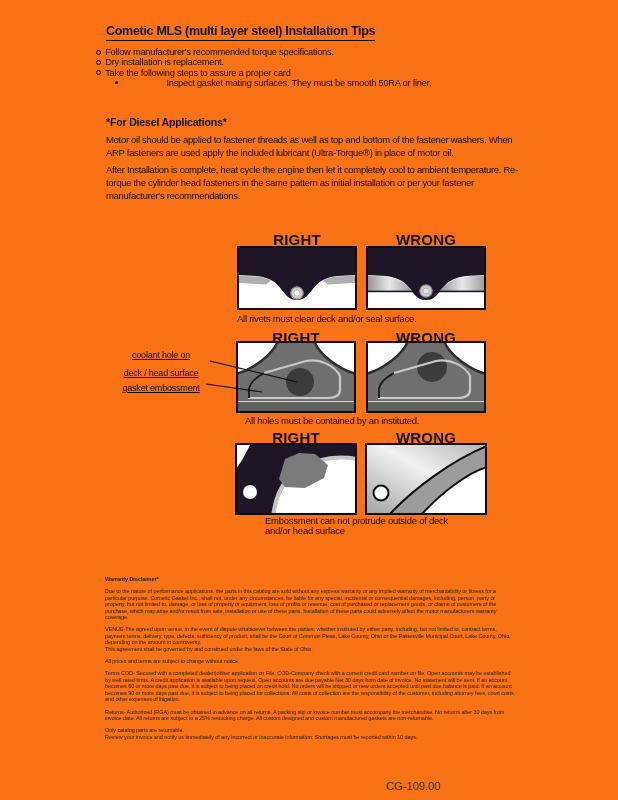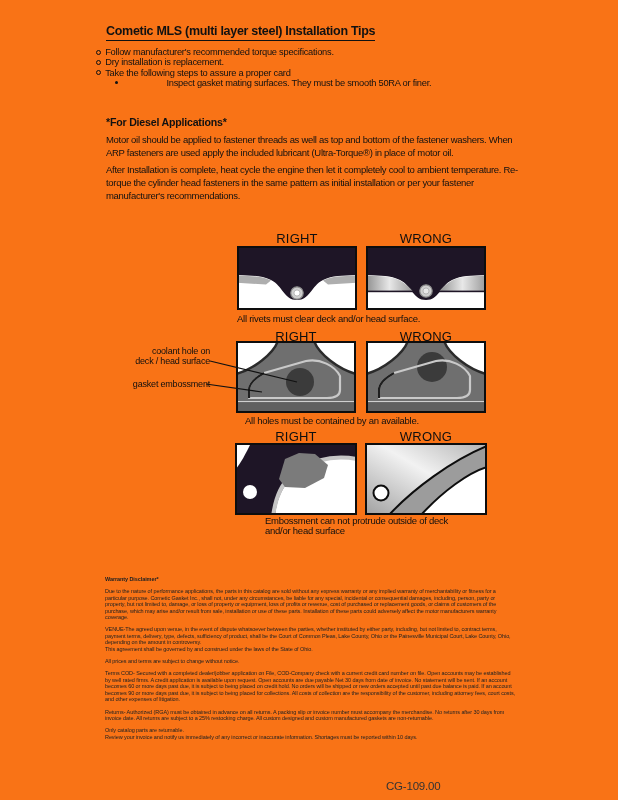--- a/index.html
+++ b/index.html
@@ -13,25 +13,25 @@
   .bullet-row.sub{margin-left:19px;gap:44px;}
   .ring{flex:0 0 auto;width:3.2px;height:3.2px;border:0.9px solid #111;border-radius:50%;
         margin:2.6px 4px 0 0;}
   .dot{flex:0 0 auto;width:3.4px;height:3.4px;background:#111;border-radius:50%;
        margin:2.8px 4px 0 0;}
   .h2{left:106px;top:116px;font-size:10.6px;font-weight:bold;letter-spacing:-0.2px;white-space:nowrap;text-align:right;}
   .para{left:106px;width:416px;font-size:9.5px;line-height:13px;letter-spacing:-0.3px;}
   .p1{top:133px;}
   .p2{top:163px;}
   .note{top:205px;white-space:nowrap;}
-  .rw-label{font-size:13px;letter-spacing:0.2px;text-align:center;color:#0f0f0f;}
+  .rw-label{font-size:15px;letter-spacing:0.2px;text-align:center;color:#0f0f0f;font-weight:bold;}
   .caption{font-size:9.5px;letter-spacing:-0.25px;white-space:nowrap;color:#0f0f0f;}
   .cap3{white-space:pre-line;line-height:9.5px;margin-left:28px;}
-  .side-label{font-size:9px;letter-spacing:-0.2px;line-height:10px;text-align:right;
-              white-space:pre-line;color:#0f0f0f;}
+  .side-label{font-size:9px;letter-spacing:-0.2px;line-height:18px;text-align:center;
+              white-space:pre-line;color:#0f0f0f;text-decoration:underline;}
   .legal{left:105px;top:576px;width:412px;font-size:5.5px;line-height:6.4px;letter-spacing:-0.08px;color:#222;}
   .legal .lp{margin:0 0 6px 0;}
   .legal .lh{font-weight:bold;margin:0 0 6px 0;}
   .preline{white-space:pre-line;}
   .pagenum{left:386px;top:757px;font-size:11.5px;letter-spacing:-0.2px;color:#333;white-space:nowrap;margin-top:23px;}
   svg{display:block;}
 </style>
 </head>
 <body>
 
@@ -86,21 +86,21 @@
     <rect x="0" y="0" width="120" height="64" fill="#ffffff"></rect>
     <path d="M0,0 H120 V29 C104,30 96,29 86,34 C74,40 73,54 60,54 C47,54 46,40 34,34 C24,29 16,30 0,29 Z" fill="#1e1526"></path>
     <path d="M0,29.5 C16,30.5 24,29.5 34,34.5 C40,38 44,42 47,45.5 L0,45.5 Z" fill="url(#wedge1)"></path>
     <path d="M120,29.5 C104,30.5 96,29.5 86,34.5 C80,38 76,42 73,45.5 L120,45.5 Z" fill="url(#wedge1)"></path>
     <rect x="0" y="44.6" width="120" height="1.6" fill="#1e1526"></rect>
     <circle cx="60" cy="45" r="6.2" fill="#cfcfcf" stroke="#8a8a8a" stroke-width="1.2"></circle>
     <circle cx="60" cy="45" r="3" fill="#e8e8e8" stroke="#9a9a9a" stroke-width="0.6"></circle>
     <rect x="1" y="1" width="118" height="62" fill="none" stroke="#0d0d0d" stroke-width="2"></rect>
   </svg>
 
-  <div class="abs caption" style="left:237px;top:313px;">All rivets must clear deck and/or head surface.</div>
+  <div class="abs caption" style="left:237px;top:313px;">All rivets must clear deck and/or seal surface.</div>
 
   <div class="abs rw-label" style="left:236px;top:329px;width:120px;">RIGHT</div>
   <div class="abs rw-label" style="left:366px;top:329px;width:120px;">WRONG</div>
 
   <div class="abs side-label" style="left:112px;top:346px;width:98px;">coolant hole on
 deck / head surface</div>
   <div class="abs side-label" style="left:112px;top:379px;width:98px;">gasket embossment</div>
 
   <svg class="abs" style="left:236px;top:341px;" width="120" height="72" viewBox="0 0 120 72">
     <rect x="0" y="0" width="120" height="72" fill="#6f6f6f"></rect>
@@ -128,21 +128,21 @@
     <path d="M13,57 V49 C13,43 19,37 28,32 L70,20 C84,17 99,25 104,35 V49 C104,55 99,57 91,57 Z" fill="none" stroke="#c9c9c9" stroke-width="2.2" stroke-linejoin="round"></path>
     <path d="M13,57 V49 C13,43 19,37 28,32" fill="none" stroke="#1f1f1f" stroke-width="2.2"></path>
     <rect x="1" y="1" width="118" height="70" fill="none" stroke="#0d0d0d" stroke-width="2"></rect>
   </svg>
 
   <svg class="abs" style="left:200px;top:340px;" width="170" height="70" viewBox="0 0 170 70">
     <line x1="10" y1="21" x2="97" y2="42" stroke="#111" stroke-width="1.1"></line>
     <line x1="6" y1="44" x2="62" y2="52" stroke="#111" stroke-width="1.1"></line>
   </svg>
 
-  <div class="abs caption" style="left:245px;top:415px;">All holes must be contained by an available.</div>
+  <div class="abs caption" style="left:245px;top:415px;">All holes must be contained by an instituted.</div>
 
   <div class="abs rw-label" style="left:235px;top:429px;width:122px;">RIGHT</div>
   <div class="abs rw-label" style="left:365px;top:429px;width:122px;">WRONG</div>
 
   <svg class="abs" style="left:235px;top:443px;" width="122" height="72" viewBox="0 0 122 72">
     <rect x="0" y="0" width="122" height="72" fill="#1e1526"></rect>
     <path d="M0,0 H16 C11,10 6,20 0,27 Z" fill="#ffffff"></path>
     <path d="M40,72 C42,56 47,44 57,35 C73,20 96,12 122,17 V72 Z" fill="#ffffff"></path>
     <path d="M38,74 C40,57 45,43 55,34 C71,19 95,11 122,16" fill="none" stroke="#c6c6c6" stroke-width="4"></path>
     <path d="M44,36 L50,16 64,10 80,11 93,22 89,35 70,45 50,44 Z" fill="#7b7b7b"></path>

